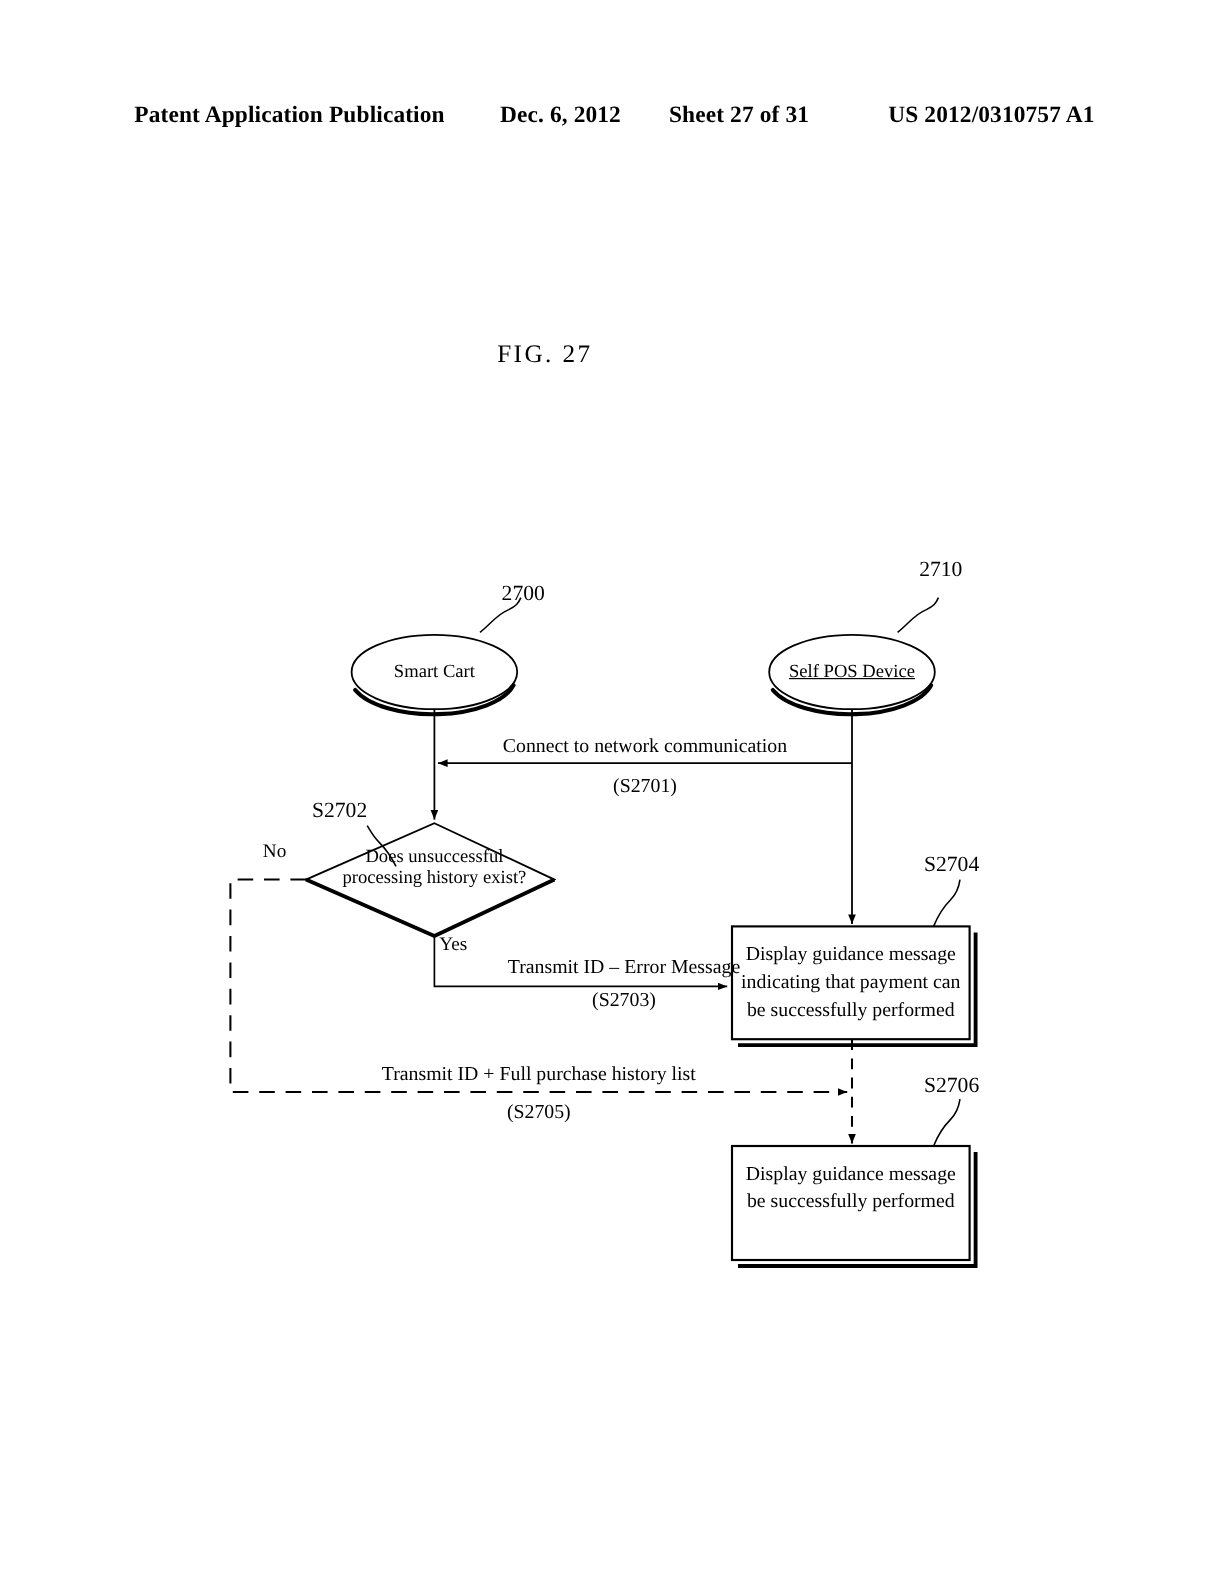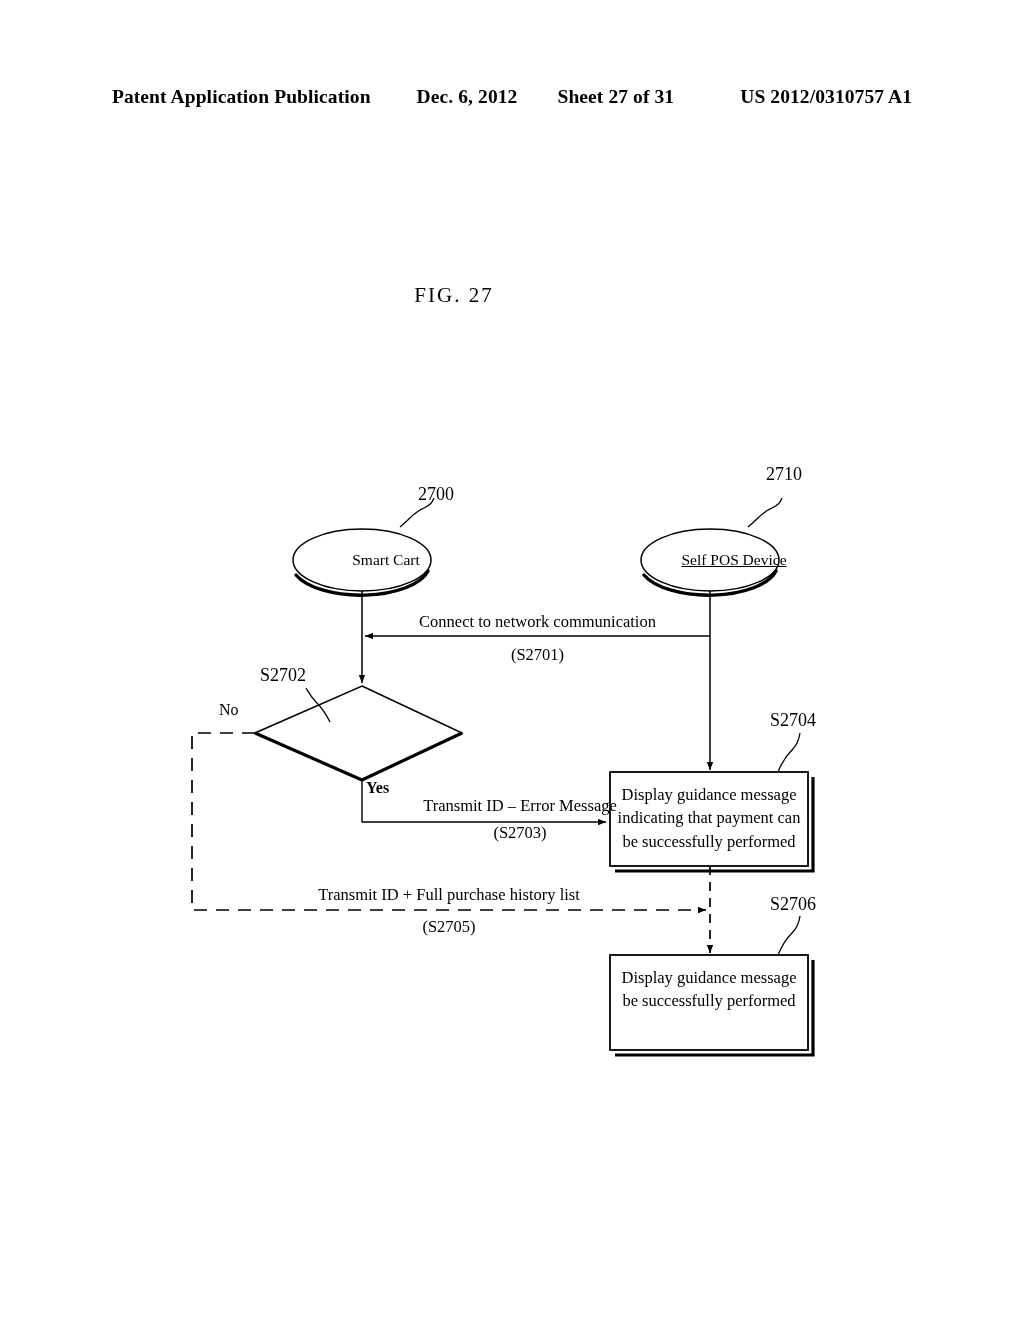--- a/index.html
+++ b/index.html
@@ -56,21 +56,20 @@
   }
   #diagram svg { display: block; }
 
   .node-text {
     position: absolute;
     text-align: center;
     font-size: 15.5px;
     line-height: 1.33;
     white-space: nowrap;
     pointer-events: none;
-    margin-left: 24px;
   }
   .box-text {
     position: absolute;
     text-align: center;
     font-size: 16.5px;
     line-height: 1.42;
   }
   .edge-label {
     position: absolute;
     text-align: center;
@@ -167,23 +166,27 @@
 
   <div class="node-text" style="left:292px; top:550px; width:140px;">Smart Cart</div>
   <div class="node-text" style="left:630px; top:550px; width:160px;text-decoration:underline;">Self POS Device</div>
 
   <div class="ref-num" style="left:418px; top:484px;">2700</div>
   <div class="ref-num" style="left:766px; top:464px;">2710</div>
   <div class="ref-num" style="left:260px; top:665px;">S2702</div>
   <div class="ref-num" style="left:770px; top:710px;">S2704</div>
   <div class="ref-num" style="left:770px; top:894px;">S2706</div>
 
+  <div class="diamond-text" style="left:262px; top:705px; width:200px;">
+    <div>Does unsuccessful</div>
+    <div>processing history exist?</div>
+  </div>
 
   <div class="branch-label" style="left:219px; top:701px;">No</div>
-  <div class="branch-label" style="left:366px; top:779px;font-weight:bold;">Yes</div>
+  <div class="branch-label" style="left:366px; top:779px;">Yes</div>
 
   <div class="edge-label" style="left:365px; top:611px; width:345px;">Connect to network communication</div>
   <div class="edge-label" style="left:365px; top:644px; width:345px;">(S2701)</div>
 
   <div class="edge-label" style="left:370px; top:795px; width:300px;">Transmit ID – Error Message</div>
   <div class="edge-label" style="left:370px; top:822px; width:300px;">(S2703)</div>
 
   <div class="edge-label" style="left:192px; top:884px; width:514px;">Transmit ID + Full purchase history list</div>
   <div class="edge-label" style="left:192px; top:916px; width:514px;">(S2705)</div>
 

